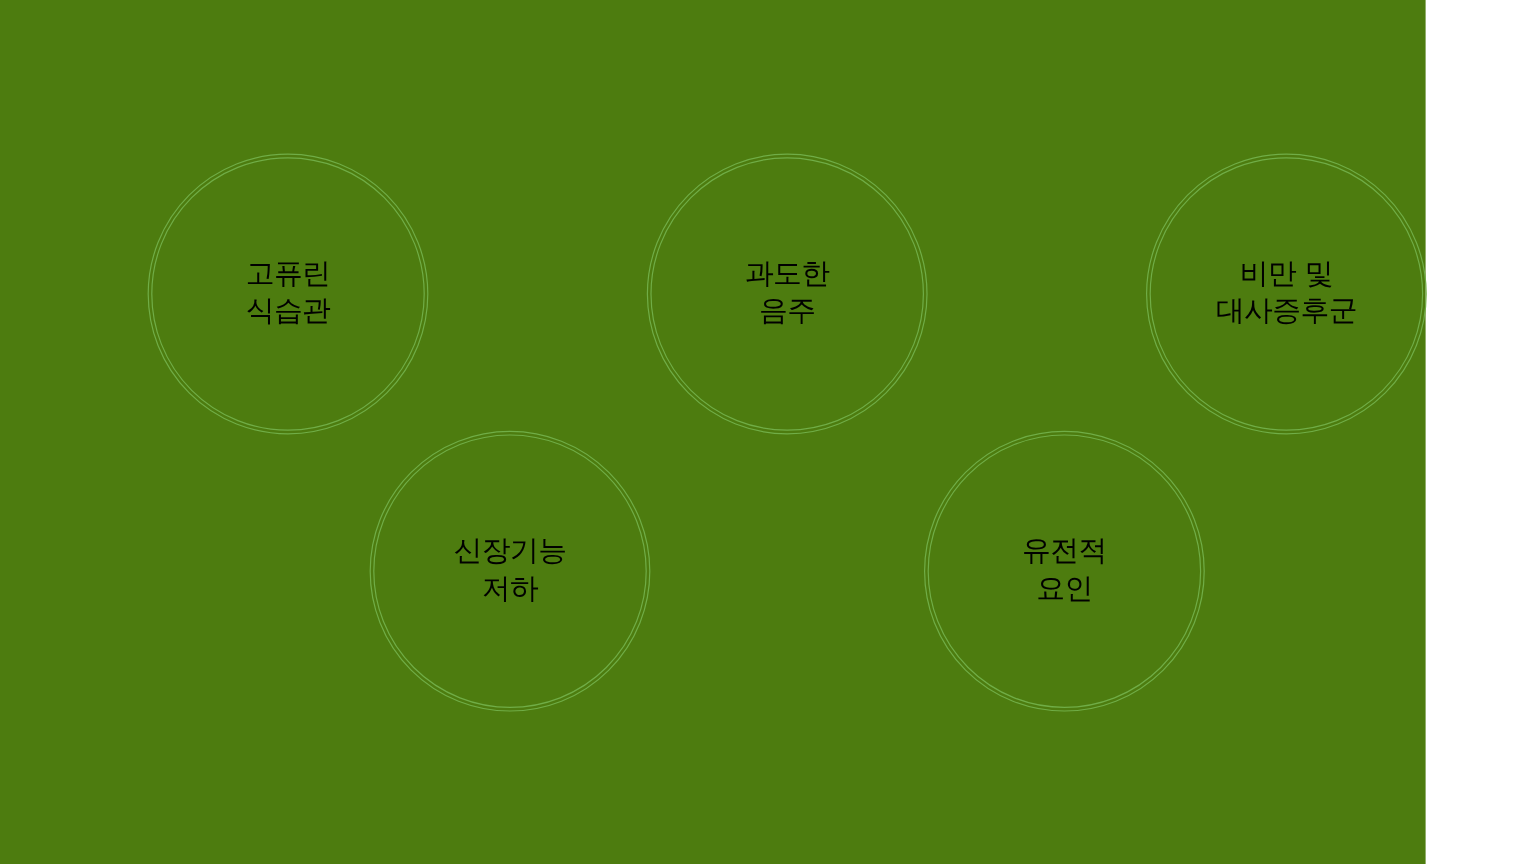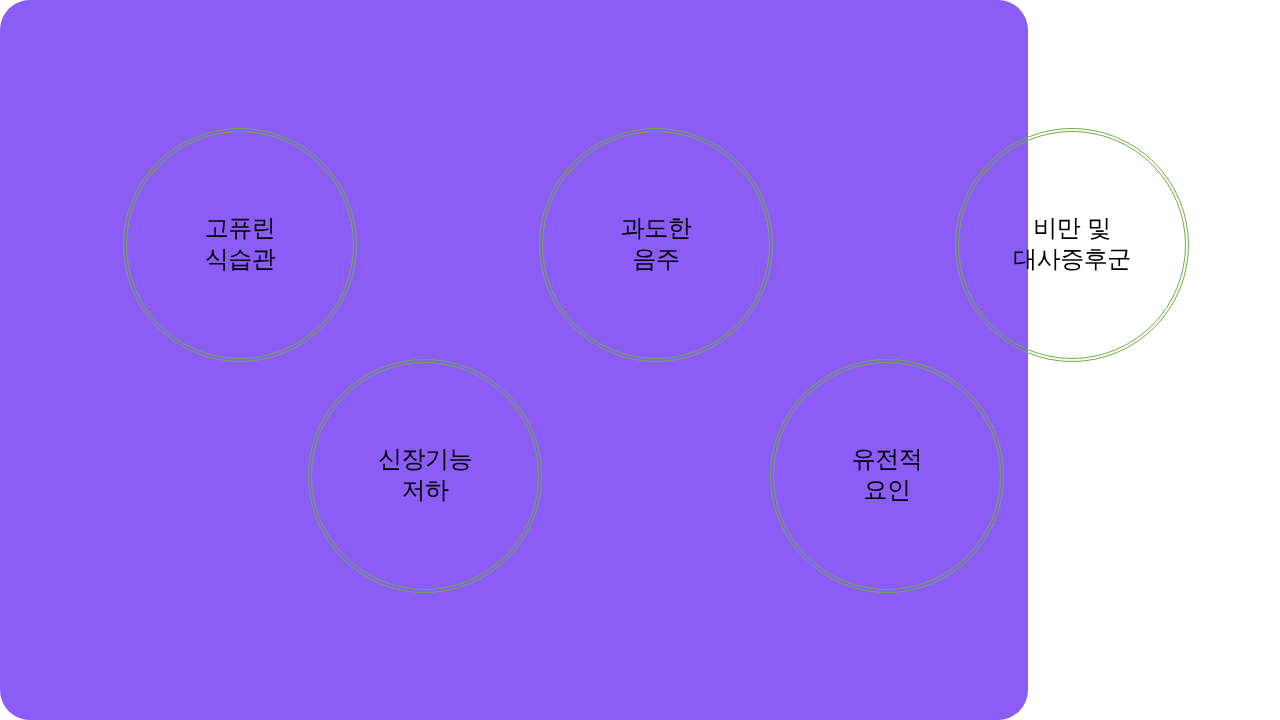--- a/index.html
+++ b/index.html
@@ -5,24 +5,23 @@
     html, body {
       margin: 0;
       padding: 0;
       width: 1280px;
       height: 720px;
       background: #ffffff;
       overflow: hidden;
     }
     .canvas {
       position: relative;
-      width: 1028px;
+      width: 1188px;
       height: 720px;
-      background: #8b5cf6;
-      border-radius: 30px;
+      background: #4d7c0f;
     }
     .circle {
       position: absolute;
       width: 226px;
       height: 226px;
       border-radius: 50%;
       border: 4px double #70ad47;
       display: flex;
       flex-direction: column;
       align-items: center;

